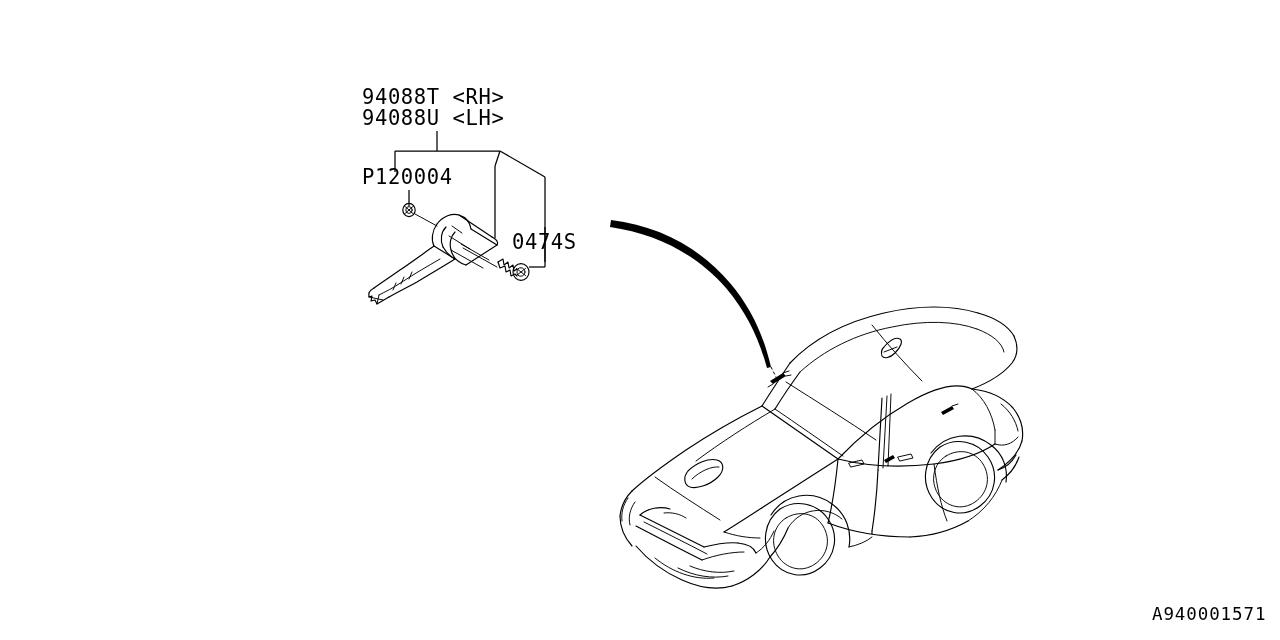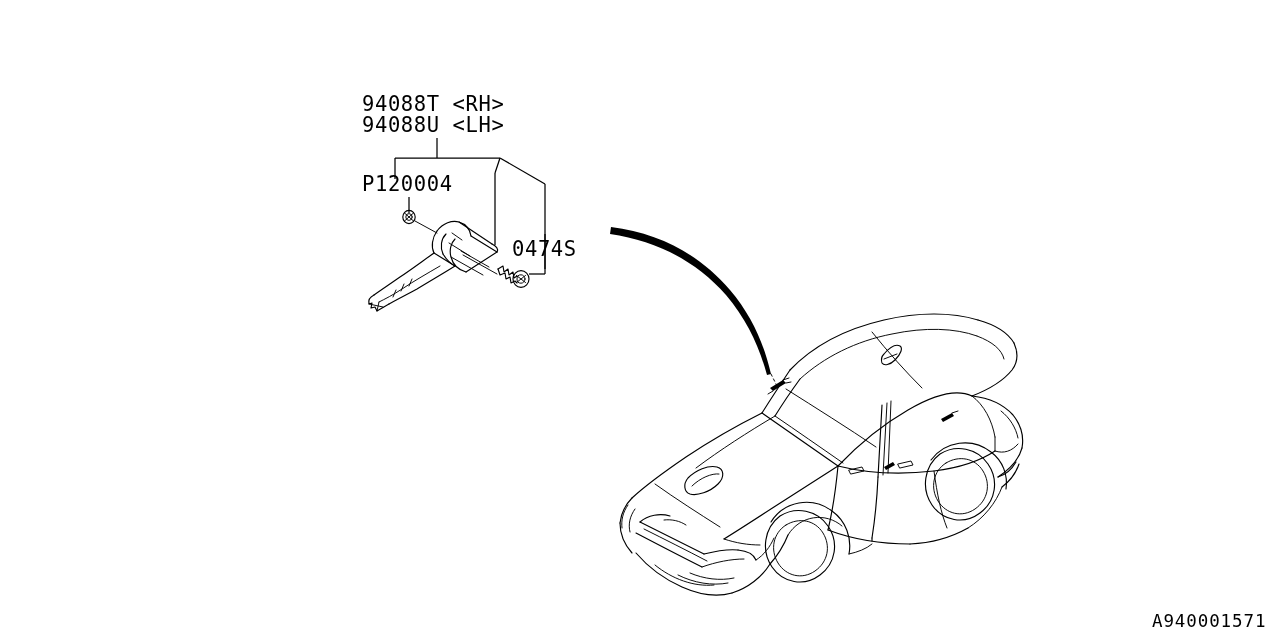--- a/index.html
+++ b/index.html
@@ -9,21 +9,21 @@
   }
   body {
     width: 1280px;
     height: 640px;
     position: relative;
     overflow: hidden;
     font-family: "DejaVu Sans Mono", monospace;
   }
   #diagram-root {
     position: absolute;
-    left: 0; top: 7px;
+    left: 0; top: 0;
     width: 1280px;
     height: 472px;
     border-radius: 12px;
   }
   svg.canvas {
     display: block;
     width: 1280px;
     height: 640px;
   }
   .ln { fill: none; stroke: #000000; stroke-width: 1.15; stroke-linecap: round; stroke-linejoin: round; }

